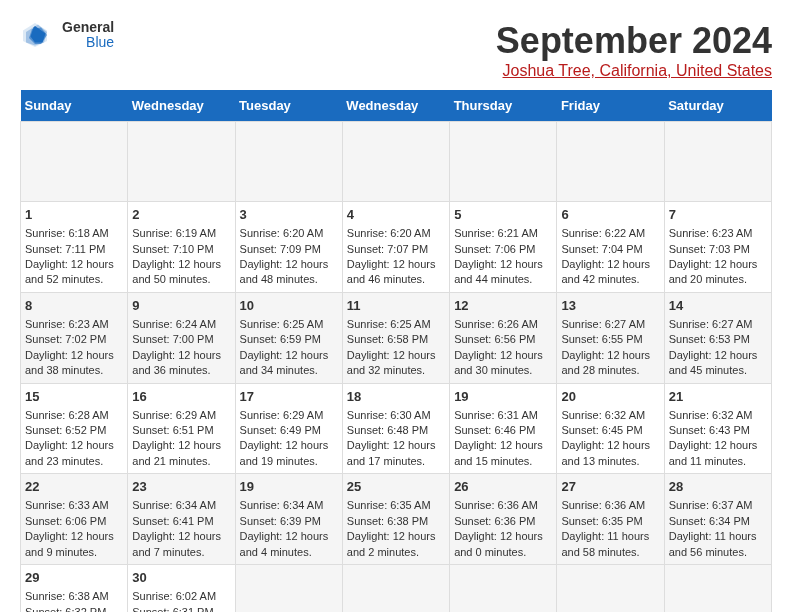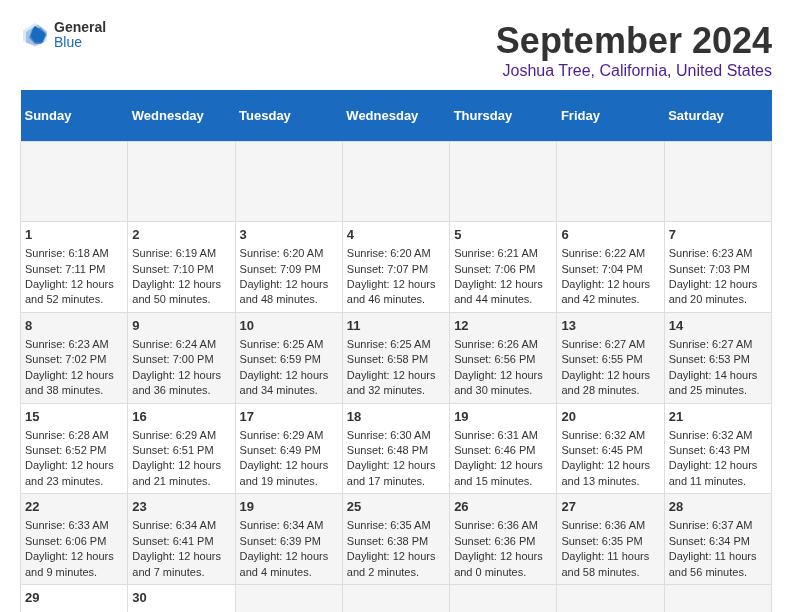--- a/index.html
+++ b/index.html
@@ -12,21 +12,22 @@
     }
     .header {
       display: flex;
       justify-content: space-between;
       align-items: flex-start;
       margin-bottom: 10px;
     }
     .logo {
       display: flex;
       align-items: center;
-      gap: 4px;
+      gap: 12px;
+      text-align: right;
     }
     .logo-text {
       display: flex;
       flex-direction: column;
       line-height: 1.1;
     }
     .logo-general {
       font-size: 14px;
       font-weight: bold;
       color: #333;
@@ -45,31 +46,32 @@
     }
     .title-block h1 {
       font-size: 36px;
       font-weight: bold;
       color: #333;
       text-align: right;
     }
     .title-block h2 {
       font-size: 16px;
       font-weight: normal;
-      color: #4c1d95;
+      color: #b91c1c;
+      text-decoration: underline;
     }
     table {
       width: 100%;
       border-collapse: collapse;
       font-size: 11px;
     }
     thead tr th {
       background-color: #1a6bbf;
       color: #fff;
-      padding: 18px 4px;
+      padding: 8px 4px;
       text-align: left;
       font-size: 13px;
       font-weight: bold;
     }
     tbody tr td {
       vertical-align: top;
       padding: 4px 4px;
       border: 1px solid #ddd;
       width: calc(100% / 7);
       height: 80px;
@@ -145,21 +147,21 @@
         <td><span class="day-num">6</span><span>Sunrise: 6:22 AM</span><br><span>Sunset: 7:04 PM</span><br><span>Daylight: 12 hours and 42 minutes.</span></td>
         <td><span class="day-num">7</span><span>Sunrise: 6:23 AM</span><br><span>Sunset: 7:03 PM</span><br><span>Daylight: 12 hours and 20 minutes.</span></td>
       </tr>
       <tr>
         <td><span class="day-num">8</span><span>Sunrise: 6:23 AM</span><br><span>Sunset: 7:02 PM</span><br><span>Daylight: 12 hours and 38 minutes.</span></td>
         <td><span class="day-num">9</span><span>Sunrise: 6:24 AM</span><br><span>Sunset: 7:00 PM</span><br><span>Daylight: 12 hours and 36 minutes.</span></td>
         <td><span class="day-num">10</span><span>Sunrise: 6:25 AM</span><br><span>Sunset: 6:59 PM</span><br><span>Daylight: 12 hours and 34 minutes.</span></td>
         <td><span class="day-num">11</span><span>Sunrise: 6:25 AM</span><br><span>Sunset: 6:58 PM</span><br><span>Daylight: 12 hours and 32 minutes.</span></td>
         <td><span class="day-num">12</span><span>Sunrise: 6:26 AM</span><br><span>Sunset: 6:56 PM</span><br><span>Daylight: 12 hours and 30 minutes.</span></td>
         <td><span class="day-num">13</span><span>Sunrise: 6:27 AM</span><br><span>Sunset: 6:55 PM</span><br><span>Daylight: 12 hours and 28 minutes.</span></td>
-        <td><span class="day-num">14</span><span>Sunrise: 6:27 AM</span><br><span>Sunset: 6:53 PM</span><br><span>Daylight: 14 hours and 25 minutes.</span></td>
+        <td><span class="day-num">14</span><span>Sunrise: 6:27 AM</span><br><span>Sunset: 6:53 PM</span><br><span>Daylight: 12 hours and 45 minutes.</span></td>
       </tr>
       <tr>
         <td><span class="day-num">15</span><span>Sunrise: 6:28 AM</span><br><span>Sunset: 6:52 PM</span><br><span>Daylight: 12 hours and 23 minutes.</span></td>
         <td><span class="day-num">16</span><span>Sunrise: 6:29 AM</span><br><span>Sunset: 6:51 PM</span><br><span>Daylight: 12 hours and 21 minutes.</span></td>
         <td><span class="day-num">17</span><span>Sunrise: 6:29 AM</span><br><span>Sunset: 6:49 PM</span><br><span>Daylight: 12 hours and 19 minutes.</span></td>
         <td><span class="day-num">18</span><span>Sunrise: 6:30 AM</span><br><span>Sunset: 6:48 PM</span><br><span>Daylight: 12 hours and 17 minutes.</span></td>
         <td><span class="day-num">19</span><span>Sunrise: 6:31 AM</span><br><span>Sunset: 6:46 PM</span><br><span>Daylight: 12 hours and 15 minutes.</span></td>
         <td><span class="day-num">20</span><span>Sunrise: 6:32 AM</span><br><span>Sunset: 6:45 PM</span><br><span>Daylight: 12 hours and 13 minutes.</span></td>
         <td><span class="day-num">21</span><span>Sunrise: 6:32 AM</span><br><span>Sunset: 6:43 PM</span><br><span>Daylight: 12 hours and 11 minutes.</span></td>
       </tr>

